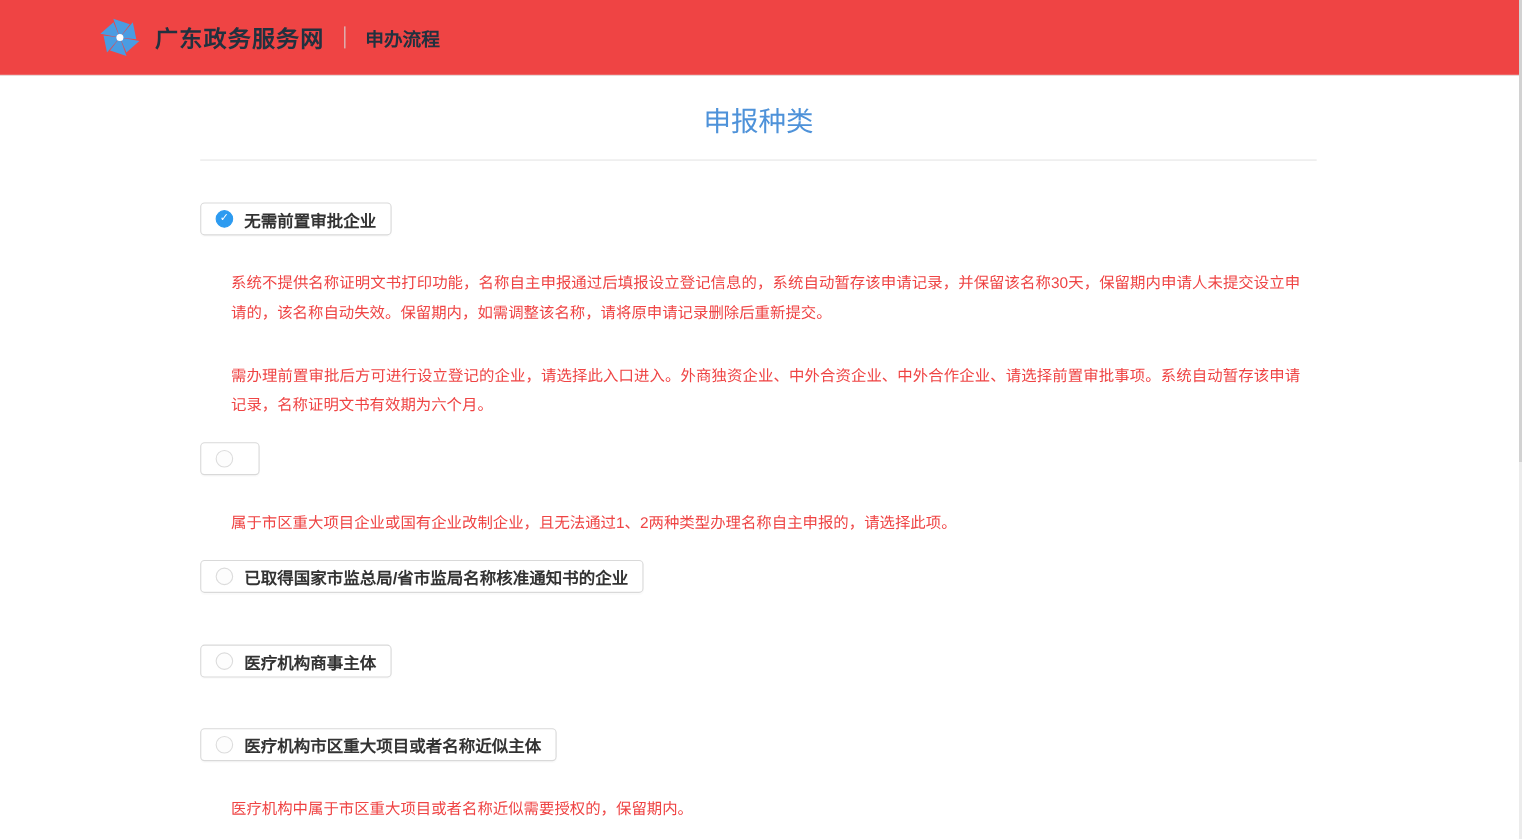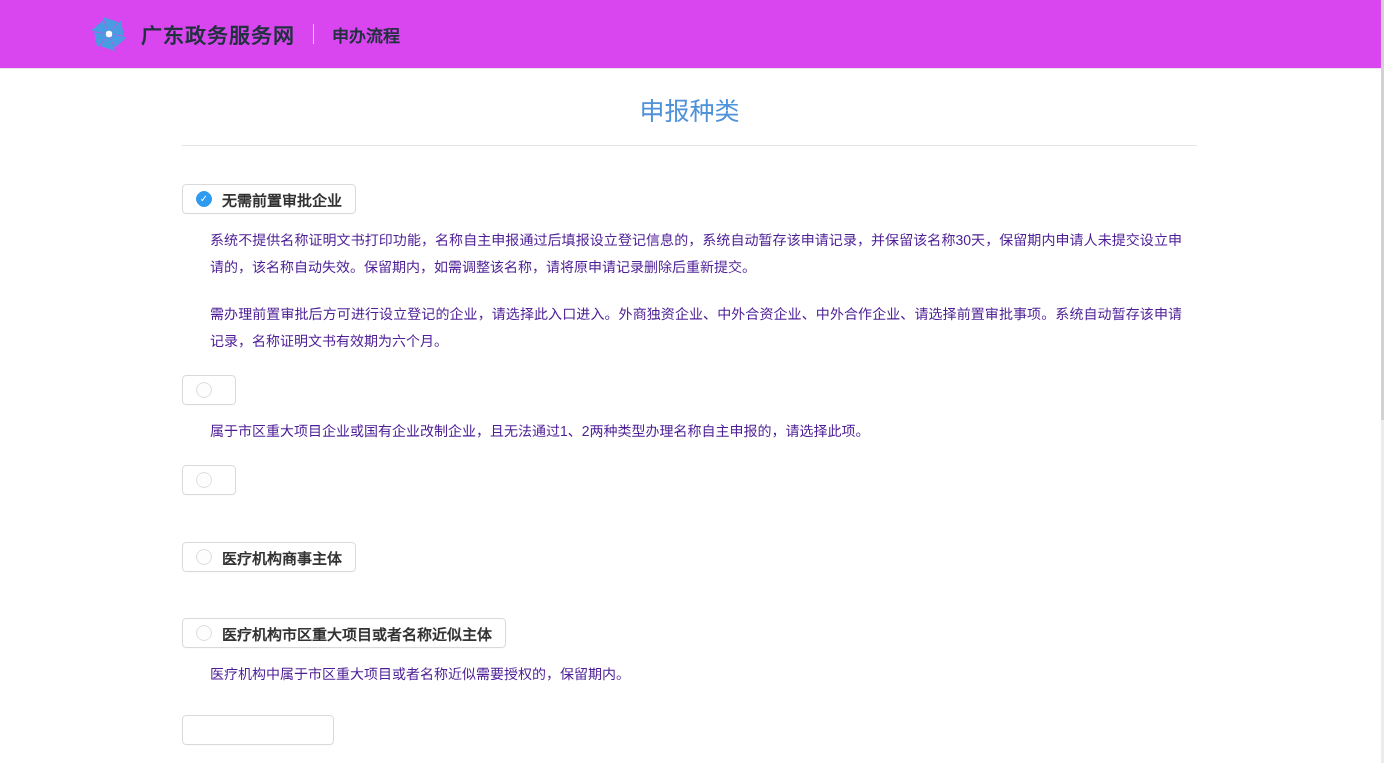--- a/index.html
+++ b/index.html
@@ -9,21 +9,21 @@
     background: #ffffff;
     font-family: "Liberation Sans", "DejaVu Sans", sans-serif;
   }
   
   .header {
     height: 69px;
     display: flex;
     align-items: center;
     padding-left: 90px;
     border-bottom: 1px solid #e8e8e8;
-    background: #d946ef;
+    background: #ef4444;
   }
   .logo { width: 38px; height: 38px; flex: 0 0 auto; }
   .site-name {
     margin-left: 13px;
     font-size: 21px;
     font-weight: 600;
     color: #22313f;
     letter-spacing: 1px;
   }
   .header-divider {
@@ -86,24 +86,24 @@
     border-color: #2d9bf0;
   }
   .radio.checked .check { display: block; }
   .opt-label {
     font-size: 15px;
     font-weight: 700;
     color: #333333;
     white-space: nowrap;
   }
   .opt-desc {
-    margin: 13px 0 20px 28px;
+    margin: 30px 0 20px 28px;
     width: 972px;
     font-size: 14px;
-    color: #4c1d95;
+    color: #ef4444;
     line-height: 27px;
     text-align: justify;
   }
   .gap-md { margin-bottom: 47px; }
   .gap-sm { margin-bottom: 46px; }
   .partial-row { margin-top: 27px; }
   .partial-row .opt-btn { width: 152px; }
   
   .scrollbar {
     position: fixed;
@@ -160,20 +160,21 @@
     <div class="option-row">
       <div class="opt-btn">
         <span class="radio"></span>
       </div>
       <p class="opt-desc">属于市区重大项目企业或国有企业改制企业，且无法通过1、2两种类型办理名称自主申报的，请选择此项。</p>
     </div>
 
     <div class="option-row gap-md">
       <div class="opt-btn">
         <span class="radio"></span>
+        <span class="opt-label">已取得国家市监总局/省市监局名称核准通知书的企业</span>
       </div>
     </div>
 
     <div class="option-row gap-sm">
       <div class="opt-btn">
         <span class="radio"></span>
         <span class="opt-label">医疗机构商事主体</span>
       </div>
     </div>
 

